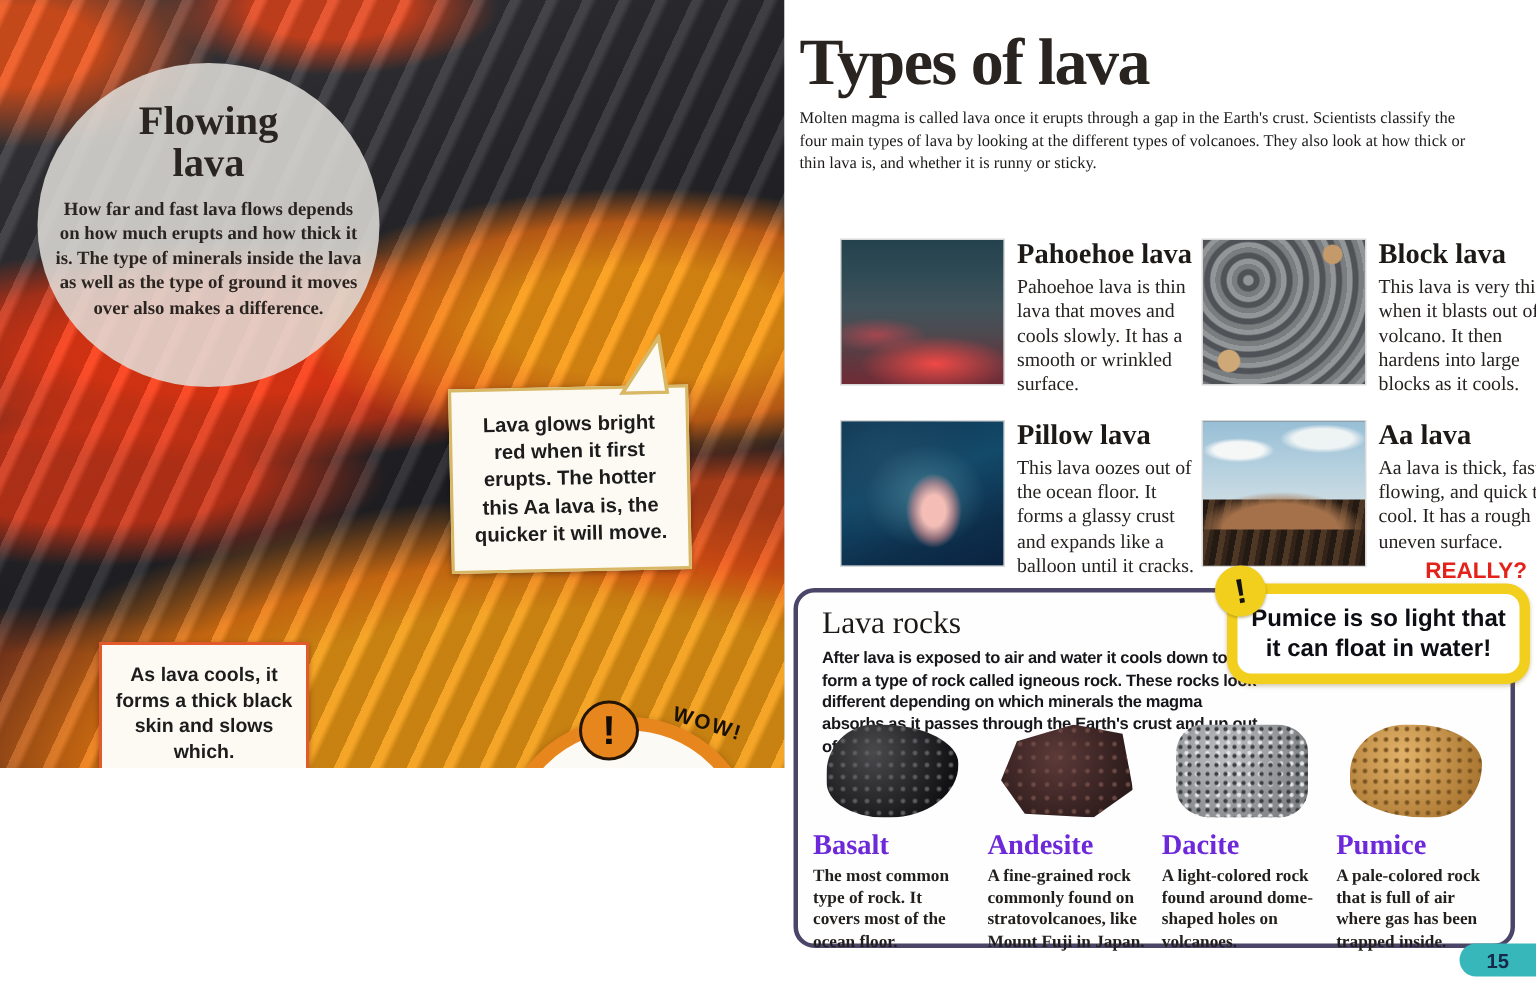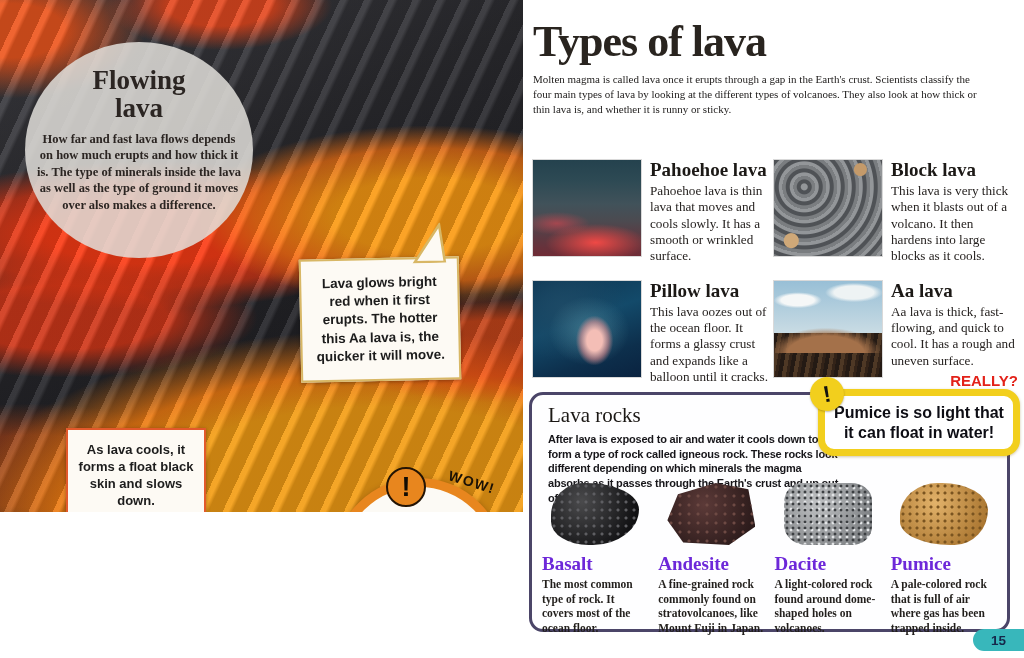--- a/index.html
+++ b/index.html
@@ -52,21 +52,21 @@
     letter-spacing:1.5px;color:#1a1106;}
 
   
   .right-page{position:absolute;left:523px;top:0;width:501px;height:658px;background:#ffffff;color:#1d1b1a;}
   .page-title{position:absolute;left:10px;top:16px;margin:0;font-size:44px;font-weight:bold;
     letter-spacing:-1px;color:#29241f;}
   .intro{position:absolute;left:10px;top:72px;width:452px;margin:0;font-size:11px;line-height:1.36;}
 
   .type-grid{position:absolute;left:10px;top:160px;width:486px;display:grid;
     grid-template-columns:241px 245px;row-gap:16px;}
-  .type-cell{display:flex;gap:9px;}
+  .type-cell{display:flex;gap:9px;margin-left:28px;}
   .photo{width:108px;height:96px;flex:none;box-shadow:0 0 0 1px rgba(0,0,0,.15);}
   .type-name{font-size:19px;font-weight:bold;line-height:1.05;margin-bottom:3px;color:#1c1916;}
   .type-desc{font-size:13.2px;line-height:1.24;color:#262220;width:124px;}
 
   .photo-pahoehoe{background-image:
     radial-gradient(ellipse 70px 26px at 58% 86%, rgba(255,75,70,.9), rgba(255,70,60,0) 72%),
     radial-gradient(ellipse 46px 16px at 22% 66%, rgba(235,70,80,.55), transparent 72%),
     linear-gradient(180deg,#24424e 0%,#2e4a54 22%,#41525a 46%,#4c4a50 64%,#5c3a42 80%,#702c36 100%);}
   .photo-block{background-color:#5c5f63;background-image:
     radial-gradient(circle 8px at 80% 10%, #c49a6a 0 6px, transparent 7px),
@@ -145,21 +145,21 @@
       <svg class="tail tail-glow" viewBox="0 0 40 40">
         <polygon points="6,39 36,39 31,2" fill="#fdfaf4" stroke="#d8b765" stroke-width="2.5"></polygon>
       </svg>
       <span>Lava glows bright red when it first erupts. The hotter this Aa lava is, the quicker it will move.</span>
     </div>
 
     <div class="callout callout-cools">
       <svg class="tail tail-cools" viewBox="0 0 48 84">
         <polygon points="4,82 14,2 46,2" fill="#fdfaf4" stroke="#e2592b" stroke-width="2.5"></polygon>
       </svg>
-      <span>As lava cools, it forms a float black skin and slows down.</span>
+      <span>As lava cools, it forms a thick black skin and slows which.</span>
     </div>
 
     <div class="wow-circle">
       <div class="wow-badge">!</div>
       <div class="wow-word">WOW!</div>
       <div class="wow-text">Lava can cover up to 100 soccer fields in an hour.</div>
     </div>
   </div>
 
   <div class="right-page">

